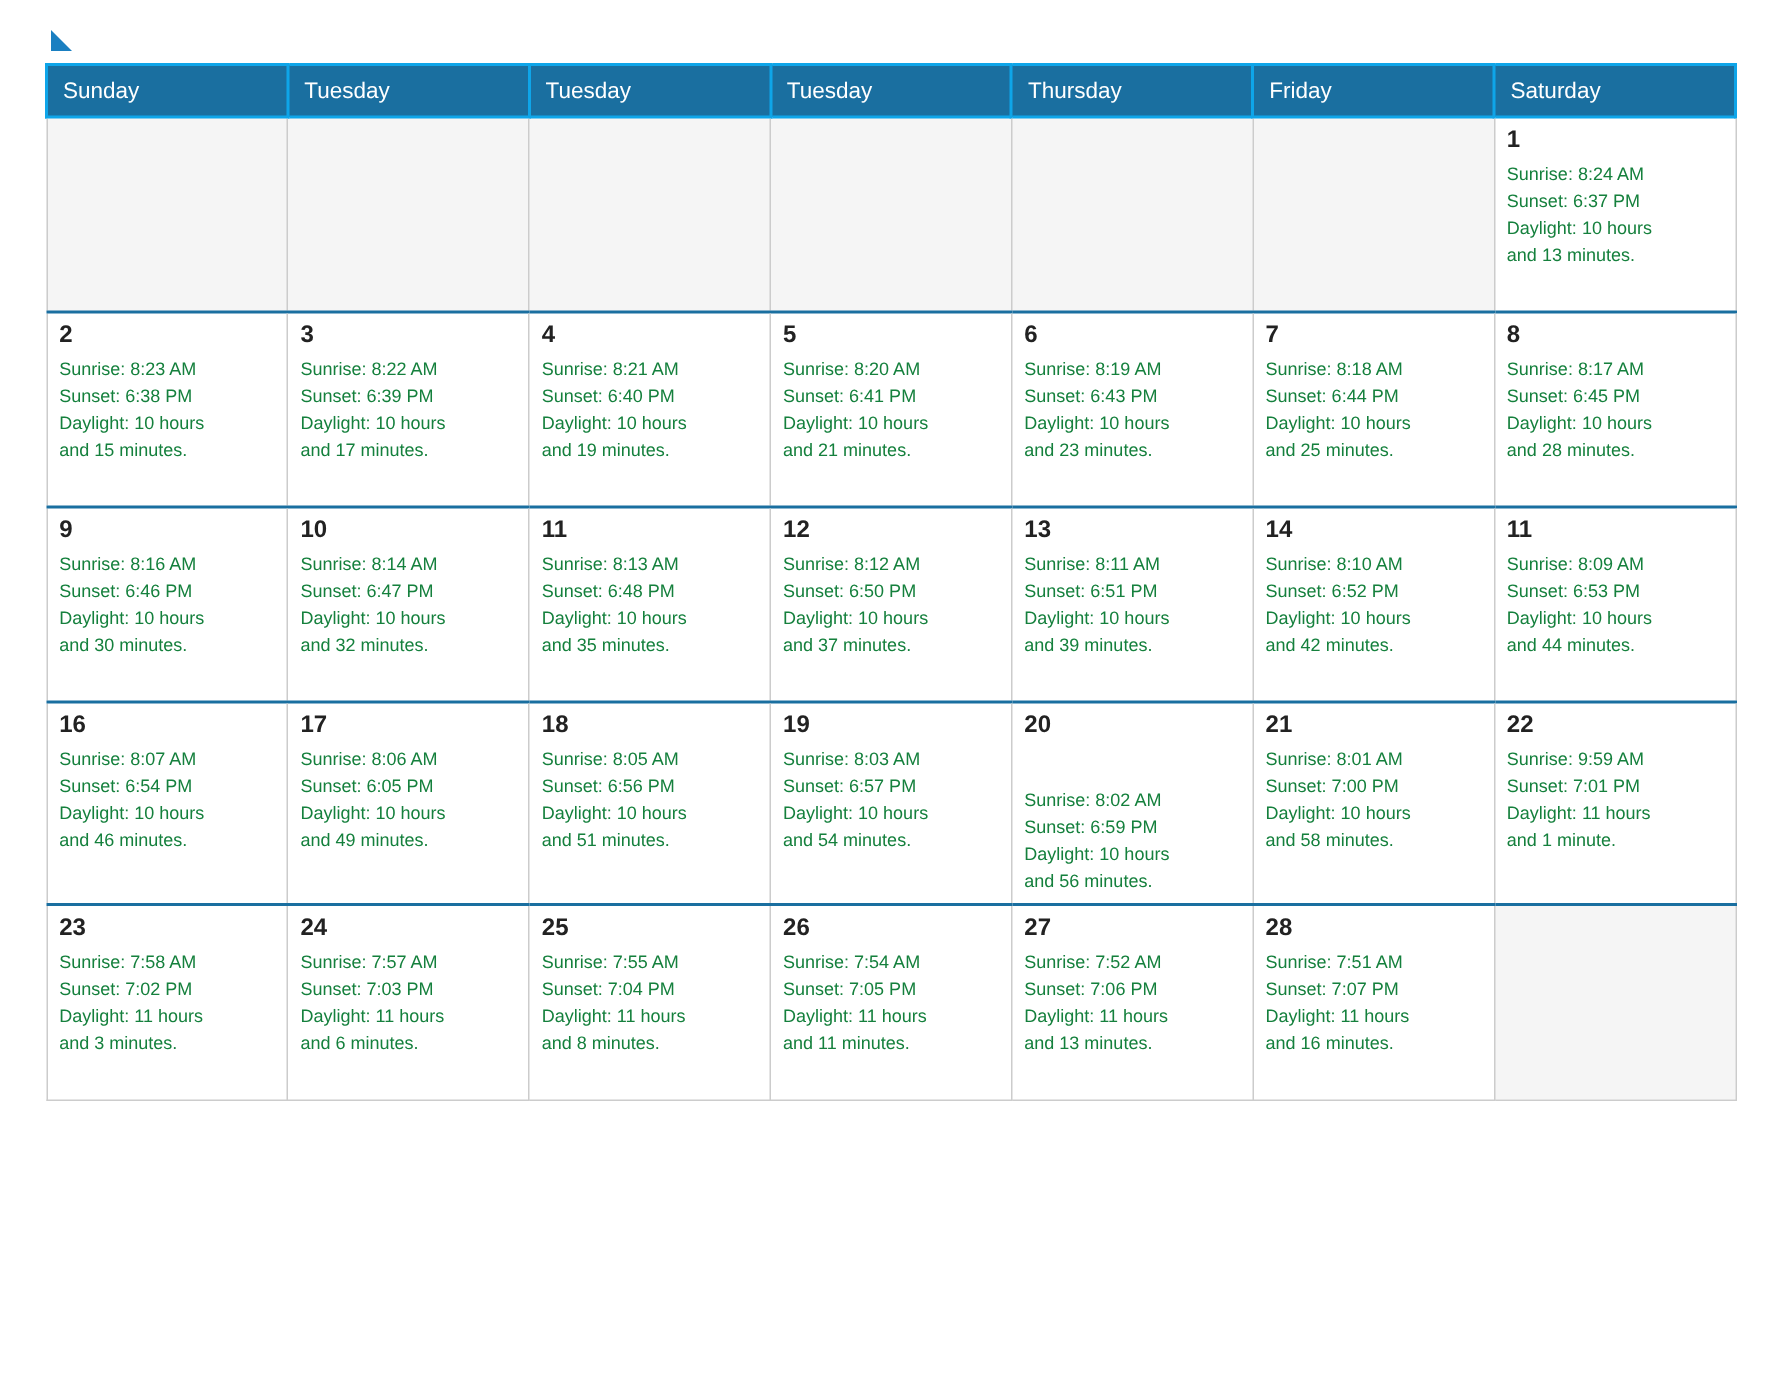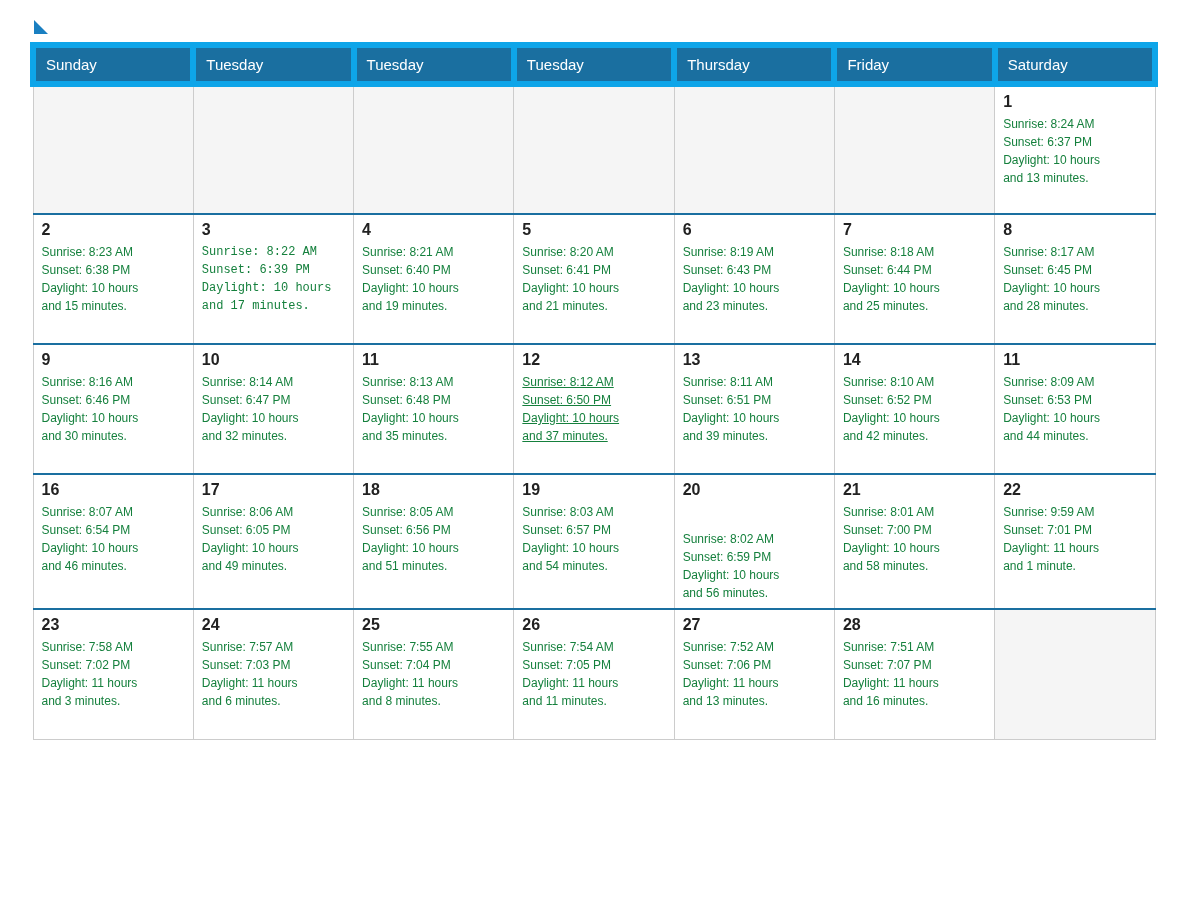--- a/index.html
+++ b/index.html
@@ -40,21 +40,21 @@
       border-collapse: collapse;
       margin-top: 10px;
     }
     .calendar th {
       background-color: #1a6fa0;
       color: #fff;
       font-size: 15px;
       font-weight: normal;
       padding: 8px 10px;
       text-align: left;
-      border: 6px solid #0ea5e9;
+      border: 2px solid #0ea5e9;
     }
     .calendar td {
       border: 1px solid #ccc;
       vertical-align: top;
       padding: 6px 8px;
       width: 14.28%;
       min-height: 110px;
       height: 130px;
       font-size: 12.5px;
       color: #333;
@@ -151,21 +151,21 @@
       <tr class="row-divider">
         <td>
           <span class="day-number">2</span>
           <div class="day-info" style="white-space: pre-line;">Sunrise: 8:23 AM
 Sunset: 6:38 PM
 Daylight: 10 hours
 and 15 minutes.</div>
         </td>
         <td>
           <span class="day-number">3</span>
-          <div class="day-info" style="white-space: pre-line; font-family: Liberation Mono, monospace;">Sunrise: 8:22 AM
+          <div class="day-info" style="white-space: pre-line;">Sunrise: 8:22 AM
 Sunset: 6:39 PM
 Daylight: 10 hours
 and 17 minutes.</div>
         </td>
         <td>
           <span class="day-number">4</span>
           <div class="day-info" style="white-space: pre-line;">Sunrise: 8:21 AM
 Sunset: 6:40 PM
 Daylight: 10 hours
 and 19 minutes.</div>
@@ -216,21 +216,21 @@
         </td>
         <td>
           <span class="day-number">11</span>
           <div class="day-info" style="white-space: pre-line;">Sunrise: 8:13 AM
 Sunset: 6:48 PM
 Daylight: 10 hours
 and 35 minutes.</div>
         </td>
         <td>
           <span class="day-number">12</span>
-          <div class="day-info" style="white-space: pre-line; text-decoration: underline;">Sunrise: 8:12 AM
+          <div class="day-info" style="white-space: pre-line;">Sunrise: 8:12 AM
 Sunset: 6:50 PM
 Daylight: 10 hours
 and 37 minutes.</div>
         </td>
         <td>
           <span class="day-number">13</span>
           <div class="day-info" style="white-space: pre-line;">Sunrise: 8:11 AM
 Sunset: 6:51 PM
 Daylight: 10 hours
 and 39 minutes.</div>

